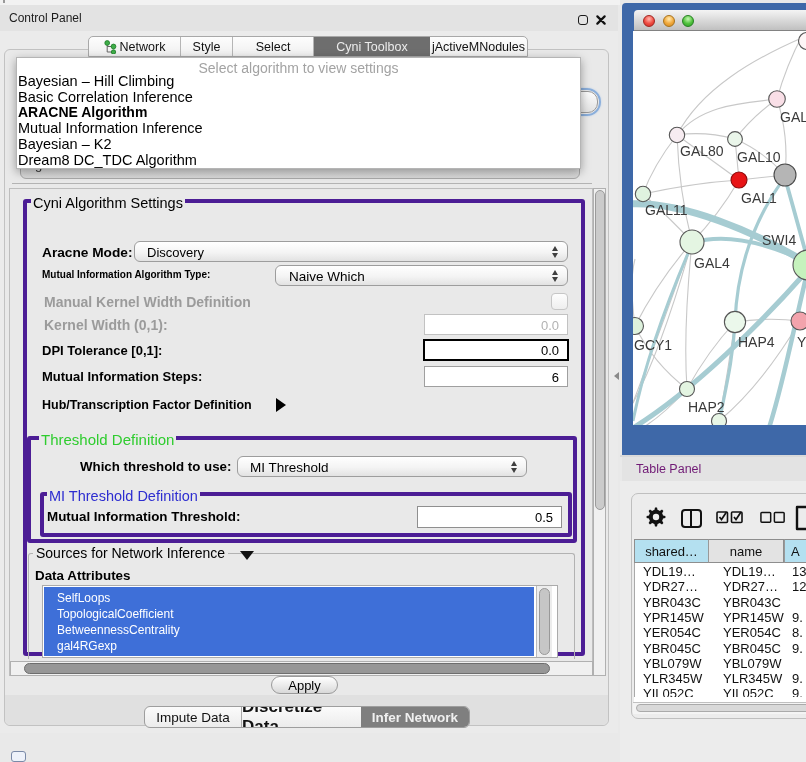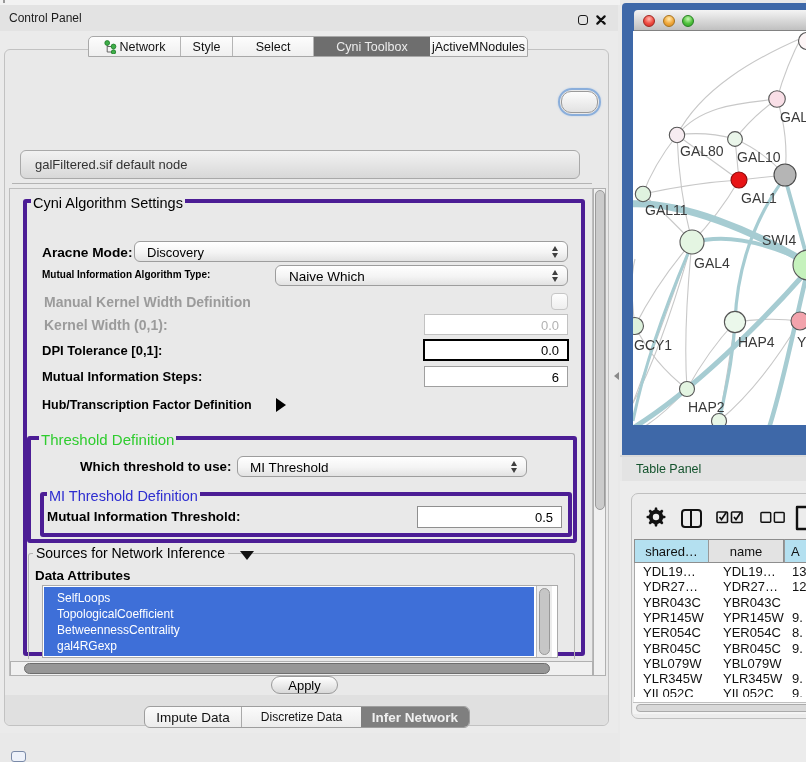--- a/index.html
+++ b/index.html
@@ -120,26 +120,30 @@
 <div class="ab" style="left:57px;top:590px;font-size:12px;color:#fff;line-height:16px">SelfLoops<br>TopologicalCoefficient<br>BetweennessCentrality<br>gal4RGexp</div>
 <div class="ab" style="left:536px;top:586px;width:16px;height:71px;background:#ededed;border-left:1px solid #bbb"></div>
 <div class="ab" style="left:539px;top:588px;width:11px;height:67px;background:#c6c6c6;border:1px solid #999;border-radius:6px"></div>
 
 <div class="ab" style="left:271px;top:676px;width:67px;height:18px;border:1px solid #9a9a9a;border-radius:9px;background:linear-gradient(#ffffff,#e8e8e8 60%,#d8d8d8);text-align:center;font-size:13px;line-height:17px;color:#000">Apply</div>
 
 <div class="ab" style="left:5px;top:695px;width:603px;height:30px;background:#e0e0e0;border-radius:0 0 6px 6px"></div>
 
 <div class="ab" style="left:144px;top:706px;width:326px;height:22px;border:1px solid #9e9e9e;border-radius:6px;background:linear-gradient(#fbfbfb,#ececec);display:flex;overflow:hidden">
  <div style="width:97px;border-right:1px solid #aaa;display:flex;align-items:center;justify-content:center;font-size:13.5px;font-weight:normal;color:#111">Impute Data</div>
- <div style="width:119px;display:flex;align-items:center;justify-content:center;font-size:12px;font-weight:normal;color:#111">Discretize Data</div>
+ <div style="width:119px;display:flex;align-items:center;justify-content:center;font-size:17px;font-weight:bold;color:#111">Discretize Data</div>
  <div style="flex:1;background:#7f7f7f;display:flex;align-items:center;justify-content:center;font-size:13.5px;font-weight:bold;color:#f0f0f0">Infer Network</div>
 </div>
 
 <div class="ab" style="left:11px;top:751px;width:15px;height:11px;border:1.5px solid #7a8aa8;border-radius:3px;background:#eef2fa"></div>
 
+<div class="ab" style="left:16px;top:57px;width:565px;height:112px;background:#fff;border:1px solid #b5b5b5;box-shadow:0 3px 9px rgba(0,0,0,0.35);z-index:10">
+ <div style="position:absolute;left:0;top:2px;width:100%;text-align:center;font-size:14px;color:#a3a3a3">Select algorithm to view settings</div>
+ <div style="position:absolute;left:1px;top:16px;font-size:14.5px;color:#000;line-height:15.7px">Bayesian – Hill Climbing<br>Basic Correlation Inference<br><b style="font-size:14px">ARACNE Algorithm</b><br>Mutual Information Inference<br>Bayesian – K2<br>Dream8 DC_TDC Algorithm</div>
+</div>
 <div class="ab" style="left:614px;top:372px;width:0;height:0;border-top:4px solid transparent;border-bottom:4px solid transparent;border-right:5px solid #8a8a8a"></div>
 
 <div class="ab" style="left:622px;top:3px;width:184px;height:452px;background:#3e68a8;border-radius:4px 0 0 0"></div>
 <div class="ab" style="left:634px;top:10px;width:172px;height:21px;background:linear-gradient(#f4f4f4,#c0c0c0);border-bottom:1px solid #828282;border-radius:4px 0 0 0"></div>
 <div class="ab" style="left:643px;top:15px;width:12px;height:12px;border-radius:50%;background:radial-gradient(circle at 50% 30%,#ffa79e 8%,#ee4b41 55%,#ce2b24 100%);border:0.5px solid #a02520"></div>
 <div class="ab" style="left:662.5px;top:15px;width:12px;height:12px;border-radius:50%;background:radial-gradient(circle at 50% 30%,#ffe2a0 8%,#f0a73a 55%,#d28a21 100%);border:0.5px solid #a8731c"></div>
 <div class="ab" style="left:682px;top:15px;width:12px;height:12px;border-radius:50%;background:radial-gradient(circle at 50% 30%,#b4f0a0 8%,#4fc13c 55%,#2f9c28 100%);border:0.5px solid #268022"></div>
 <div class="ab" style="left:633px;top:31px;width:173px;height:394px;background:#fff;overflow:hidden">
 <svg width="173" height="394" viewBox="0 0 173 394">
 
@@ -208,21 +212,21 @@
 <text x="105" y="316">HAP4</text>
 <text x="164" y="316">Y</text>
 <text x="55" y="381">HAP2</text>
 </g>
 
 </svg>
 </div>
 
 <div class="ab" style="left:620px;top:455px;width:186px;height:2px;background:#d9d9d9"></div>
 <div class="ab" style="left:622px;top:457px;width:184px;height:24px;background:#e3e3e3"></div>
-<div class="ab" style="left:636px;top:457px;height:24px;line-height:24px;font-size:12.5px;color:#14532d">Table Panel</div>
+<div class="ab" style="left:636px;top:457px;height:24px;line-height:24px;font-size:12.5px;color:#701a75">Table Panel</div>
 <div class="ab" style="left:620px;top:481px;width:186px;height:281px;background:#ececec"></div>
 <div class="ab" style="left:631px;top:493px;width:182px;height:226px;border:1px solid #bfbfbf;border-radius:7px;background:#ececec"></div>
 
 <svg class="ab" style="left:645px;top:507px" width="22" height="22" viewBox="0 0 22 22">
 <g fill="#111">
         <path d="M11 2 L13 2 L13.6 4.4 A7 7 0 0 1 15.8 5.3 L18 4 L19.4 5.4 L18.1 7.6 A7 7 0 0 1 19 9.8 L21.4 10.4 L21.4 12.4 L19 13 A7 7 0 0 1 18.1 15.2 L19.4 17.4 L18 18.8 L15.8 17.5 A7 7 0 0 1 13.6 18.4 L13 20.8 L11 20.8 L10.4 18.4 A7 7 0 0 1 8.2 17.5 L6 18.8 L4.6 17.4 L5.9 15.2 A7 7 0 0 1 5 13 L2.6 12.4 L2.6 10.4 L5 9.8 A7 7 0 0 1 5.9 7.6 L4.6 5.4 L6 4 L8.2 5.3 A7 7 0 0 1 10.4 4.4 Z" transform="translate(-1,-1.4)"></path>
       </g>
 <circle cx="11" cy="10" r="3.2" fill="#ececec"></circle>
 </svg>
 <div class="ab" style="left:681px;top:509px;width:21px;height:19px;border:2.4px solid #111;border-radius:4px"></div>

